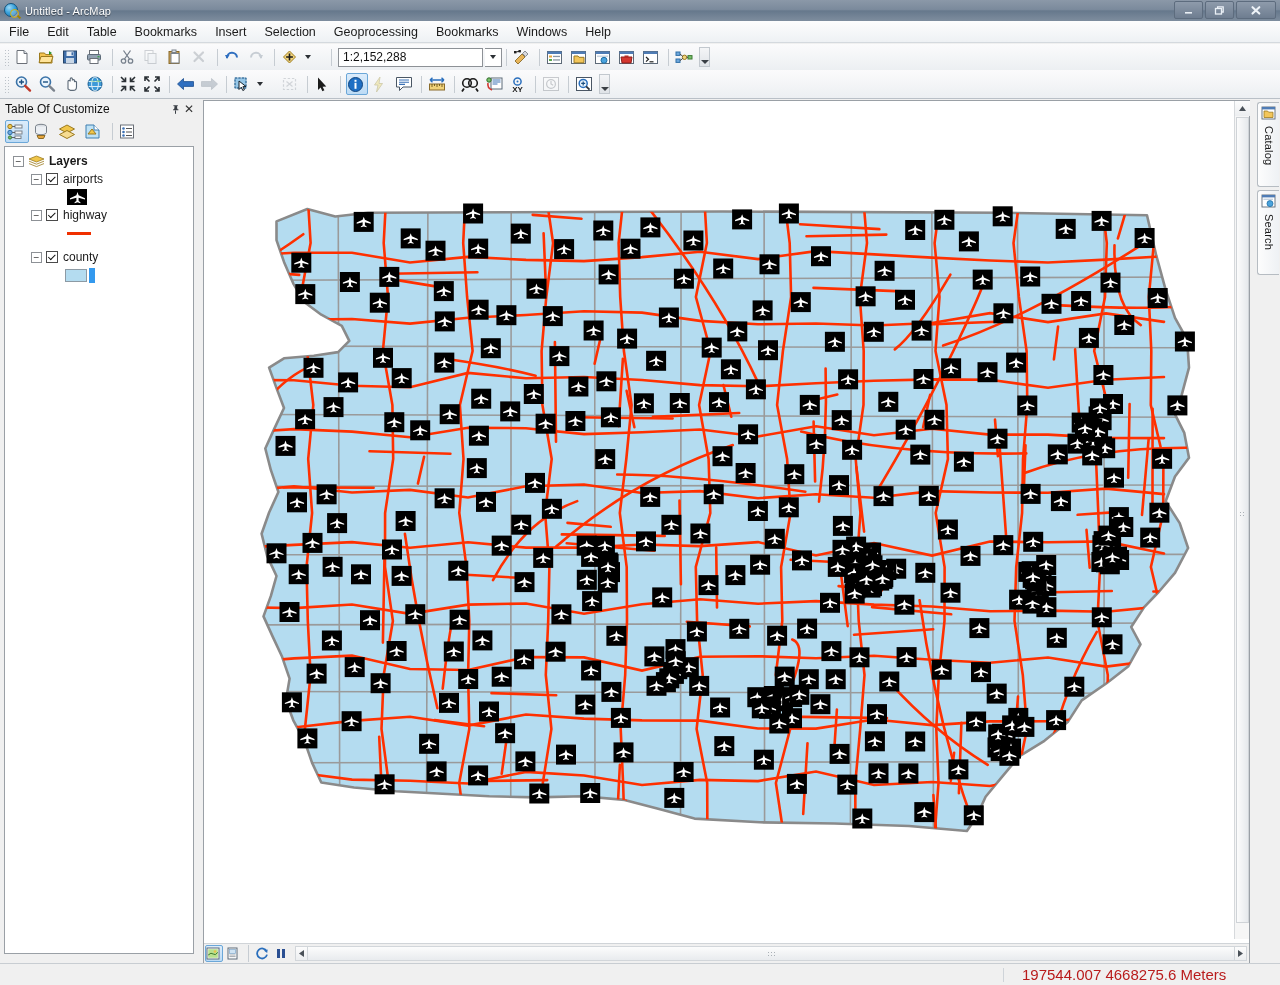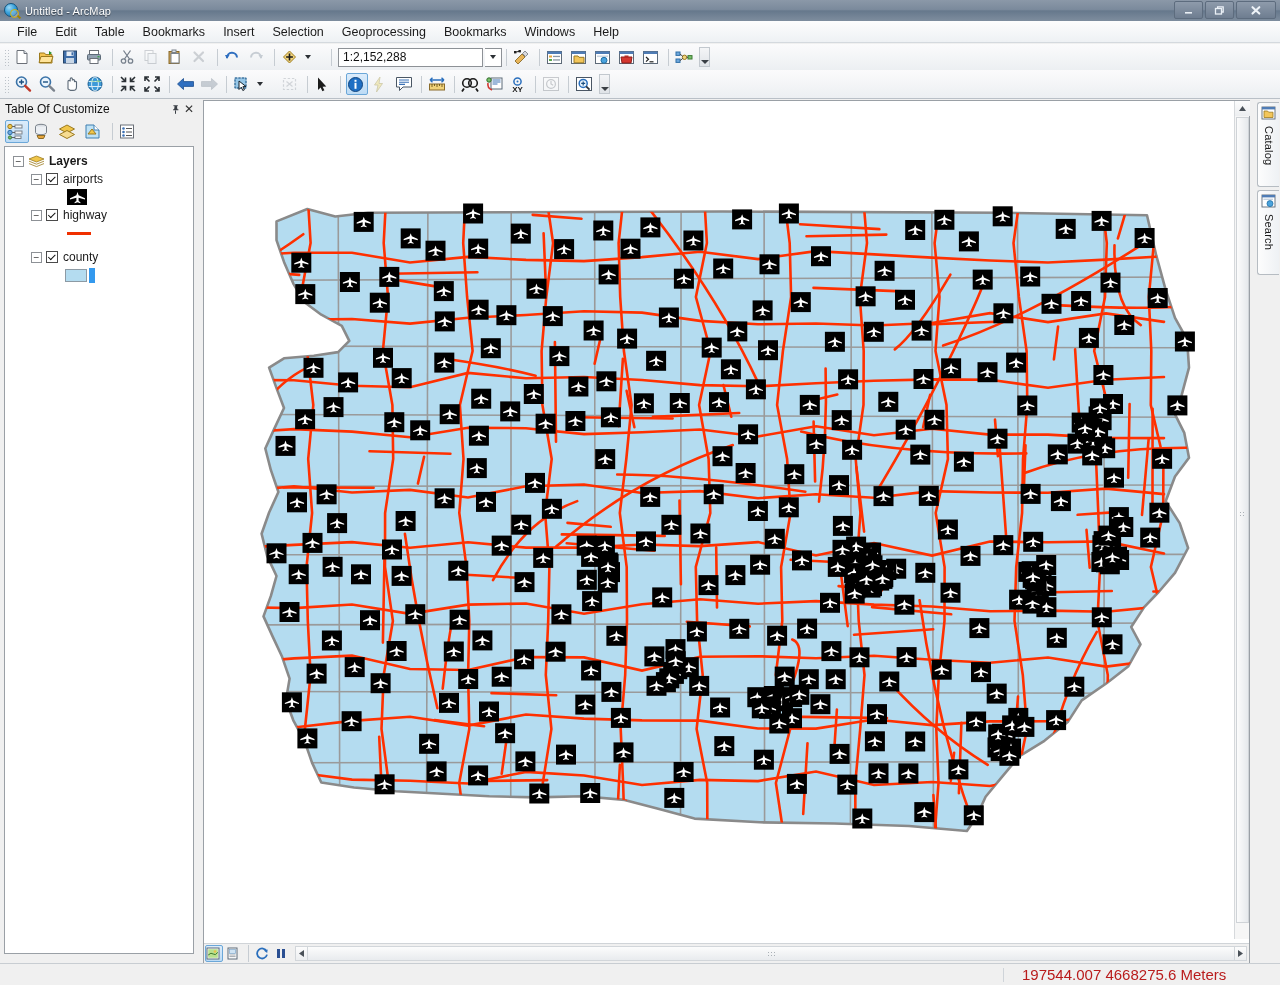--- a/index.html
+++ b/index.html
@@ -28,21 +28,21 @@
   .titlebar .txt{color:#fff;font-size:11px;text-shadow:0 1px 1px rgba(0,0,0,.55);letter-spacing:.1px;}
   .winbtns{position:absolute;right:4px;top:1px;display:flex;gap:0;}
   .winbtn{width:29px;height:18px;display:flex;align-items:center;justify-content:center;
     background:linear-gradient(to bottom,#8e9bab,#6e7d90);border:1px solid #5d6c7e;
     border-radius:2px;margin-left:2px;color:#e8eef5;font-size:11px;box-sizing:border-box;}
   .winbtn.close{width:40px;}
 
   
   .menubar{position:absolute;left:0;top:21px;width:1280px;height:22px;
     background:linear-gradient(to bottom,#fdfdfd,#eef1f4);
-    border-bottom:1px solid #d4d9de;display:flex;align-items:center;padding-left:8px;box-sizing:border-box;}
+    border-bottom:1px solid #d4d9de;display:flex;align-items:center;box-sizing:border-box;}
   .menubar .mi{padding:3px 9px;font-size:12.5px;color:#1b1b1b;cursor:default;}
 
   
   .tbrow{position:absolute;left:0;width:1280px;height:26px;
     background:linear-gradient(to bottom,#fbfbfc,#eceff2);display:flex;align-items:center;}
   .tbrow.r1{top:44px;border-bottom:1px solid #e2e6ea;}
   .tbrow.r2{top:70px;height:28px;border-bottom:1px solid #b9c0c7;}
   .grip{width:7px;height:18px;margin:0 2px 0 3px;flex:none;
     background-image:radial-gradient(#b9bfc6 0.8px,transparent 0.9px);
     background-size:3px 3px;background-position:1px 1px;opacity:.95;}

